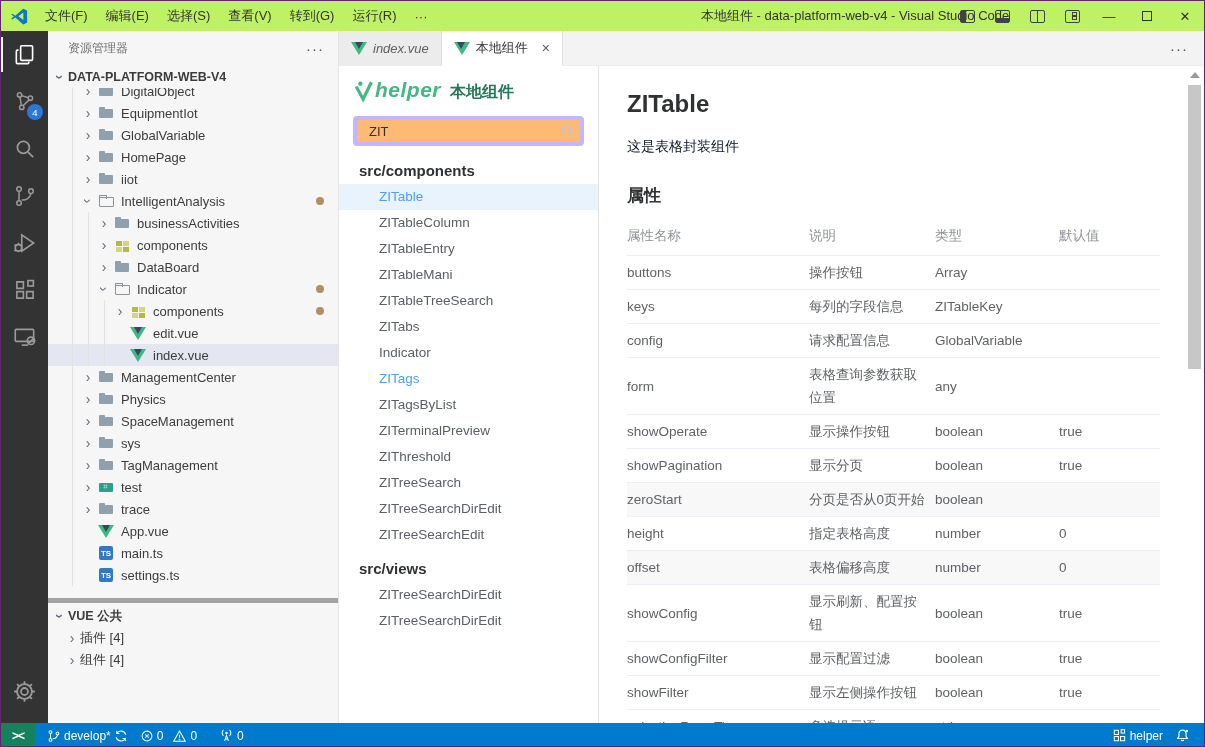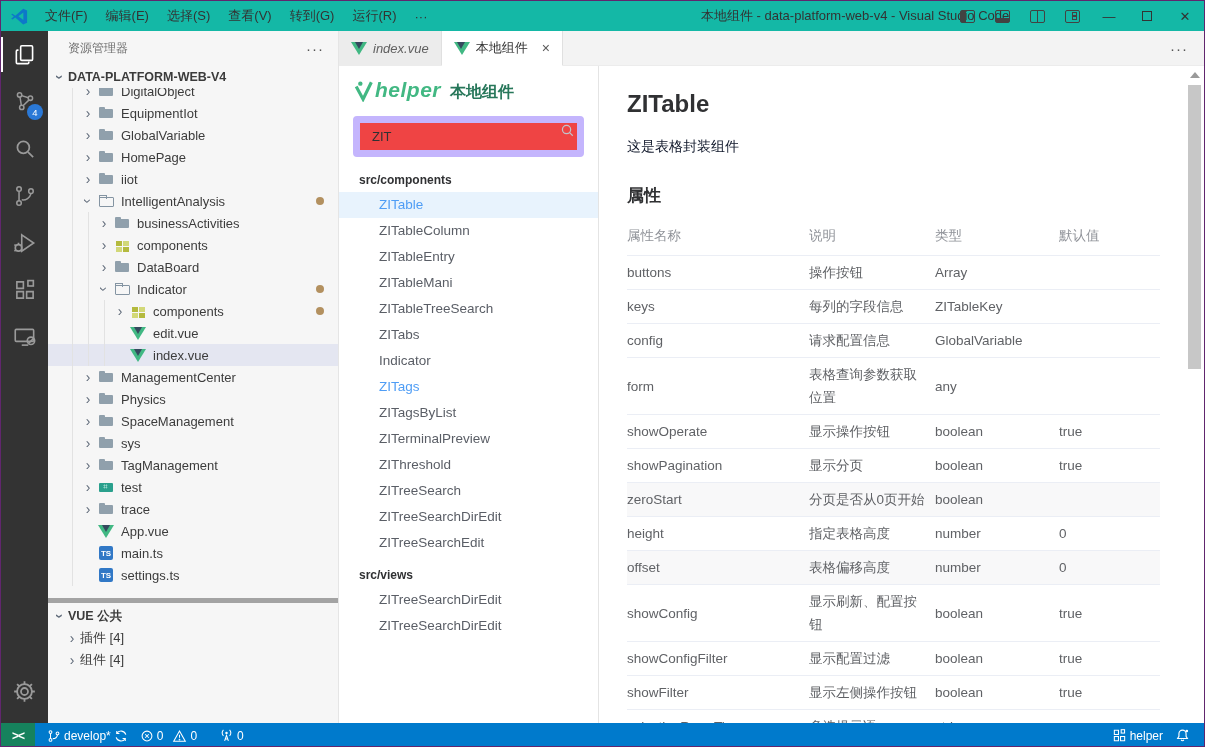--- a/index.html
+++ b/index.html
@@ -4,21 +4,21 @@
 <style>
   * { box-sizing: border-box; }
   html,body { margin:0; padding:0; }
   body {
     width:1205px; height:747px; overflow:hidden;
     font-family:"Liberation Sans", sans-serif;
     background:#fff; border:1px solid #61266e;
     position:relative;
   }
   
-  .titlebar { height:30px; background:#14b8a6; display:flex; align-items:center;
+  .titlebar { height:30px; background:#bef264; display:flex; align-items:center;
     font-size:13px; color:#333; position:relative; flex:none; }
   .vscode-logo { width:18px; height:18px; margin:0 8px 0 9px; flex:none; }
   .menu-item { padding:3px 9px; border-radius:4px; white-space:nowrap; cursor:default; }
   .win-title { position:absolute; left:700px; top:0; height:30px; display:flex; align-items:center; color:#333; }
   .tb-right { margin-left:auto; display:flex; align-items:center; height:100%; }
   .layout-ic { width:15px; height:13px; border:1.2px solid #424242; border-radius:2px; margin:0 10px; position:relative; }
   .layout-ic.sidebar-l::before { content:''; position:absolute; left:0; top:0; bottom:0; width:5px; background:#424242; }
   .layout-ic.panel-b::before { content:''; position:absolute; left:0; right:0; bottom:0; height:4px; background:#424242; }
   .layout-ic.split-v::before { content:''; position:absolute; left:6px; top:0; bottom:0; width:1.2px; background:#424242; }
   .layout-ic.custom::before { content:''; position:absolute; right:2px; top:1.5px; width:3px; height:3px; border:1px solid #424242; }
@@ -91,25 +91,25 @@
   .editor-actions { margin-left:auto; align-self:center; padding:0 16px; color:#555; font-size:15px;
     letter-spacing:1px; cursor:pointer; }
   .content { flex:1; display:flex; background:#fff; min-height:0; }
   
   .helper-panel { width:260px; flex:none; border-right:1px solid #e4e4e4; padding-top:12px; overflow:hidden; }
   .brand { display:flex; align-items:baseline; padding:0 14px; }
   .brand-v { width:22px; height:22px; flex:none; align-self:center; }
   .brand-name { color:#42b883; font-style:italic; font-weight:bold; font-size:21px; letter-spacing:.5px; }
   .brand-suffix { color:#27775a; font-weight:bold; font-size:16px; margin-left:9px; }
   .search-wrap { margin:13px 14px 4px; position:relative; }
-  .search-input { width:100%; height:41px; border:7px solid #c4b5fd; border-radius:4px;
-    padding:0 30px 0 12px; font-size:13px; color:#303133; outline:none; background:#ef4444;
+  .search-input { width:100%; height:30px; border:4px solid #c4b5fd; border-radius:4px;
+    padding:0 30px 0 12px; font-size:13px; color:#303133; outline:none; background:#fdba74;
     font-family:"Liberation Sans",sans-serif; }
   .search-ic { position:absolute; right:9px; top:7px; }
-  .group-header { font-size:12px; font-weight:bold; color:#303133; padding:12px 0 5px 20px; }
+  .group-header { font-size:15px; font-weight:bold; color:#303133; padding:12px 0 5px 20px; }
   .comp-item { height:26px; line-height:26px; padding-left:40px; font-size:13.5px; color:#5a5e66;
     cursor:pointer; white-space:nowrap; overflow:hidden; }
   .comp-item.selected { background:#e8f3fd; color:#4f9df5; }
   .comp-item.highlight { color:#4f9df5; }
   
   .docs { flex:1; padding:24px 44px 0 28px; position:relative; overflow:hidden; min-width:0; }
   .docs h1 { font-size:24px; color:#303133; margin:0 0 20px; font-weight:bold; }
   .docs .desc { font-size:14px; color:#0f172a; margin:16px 0 28px; }
   .docs h2 { font-size:17px; color:#303133; margin:0 0 10px; font-weight:bold; }
   table.props { width:100%; border-collapse:collapse; table-layout:fixed; }

